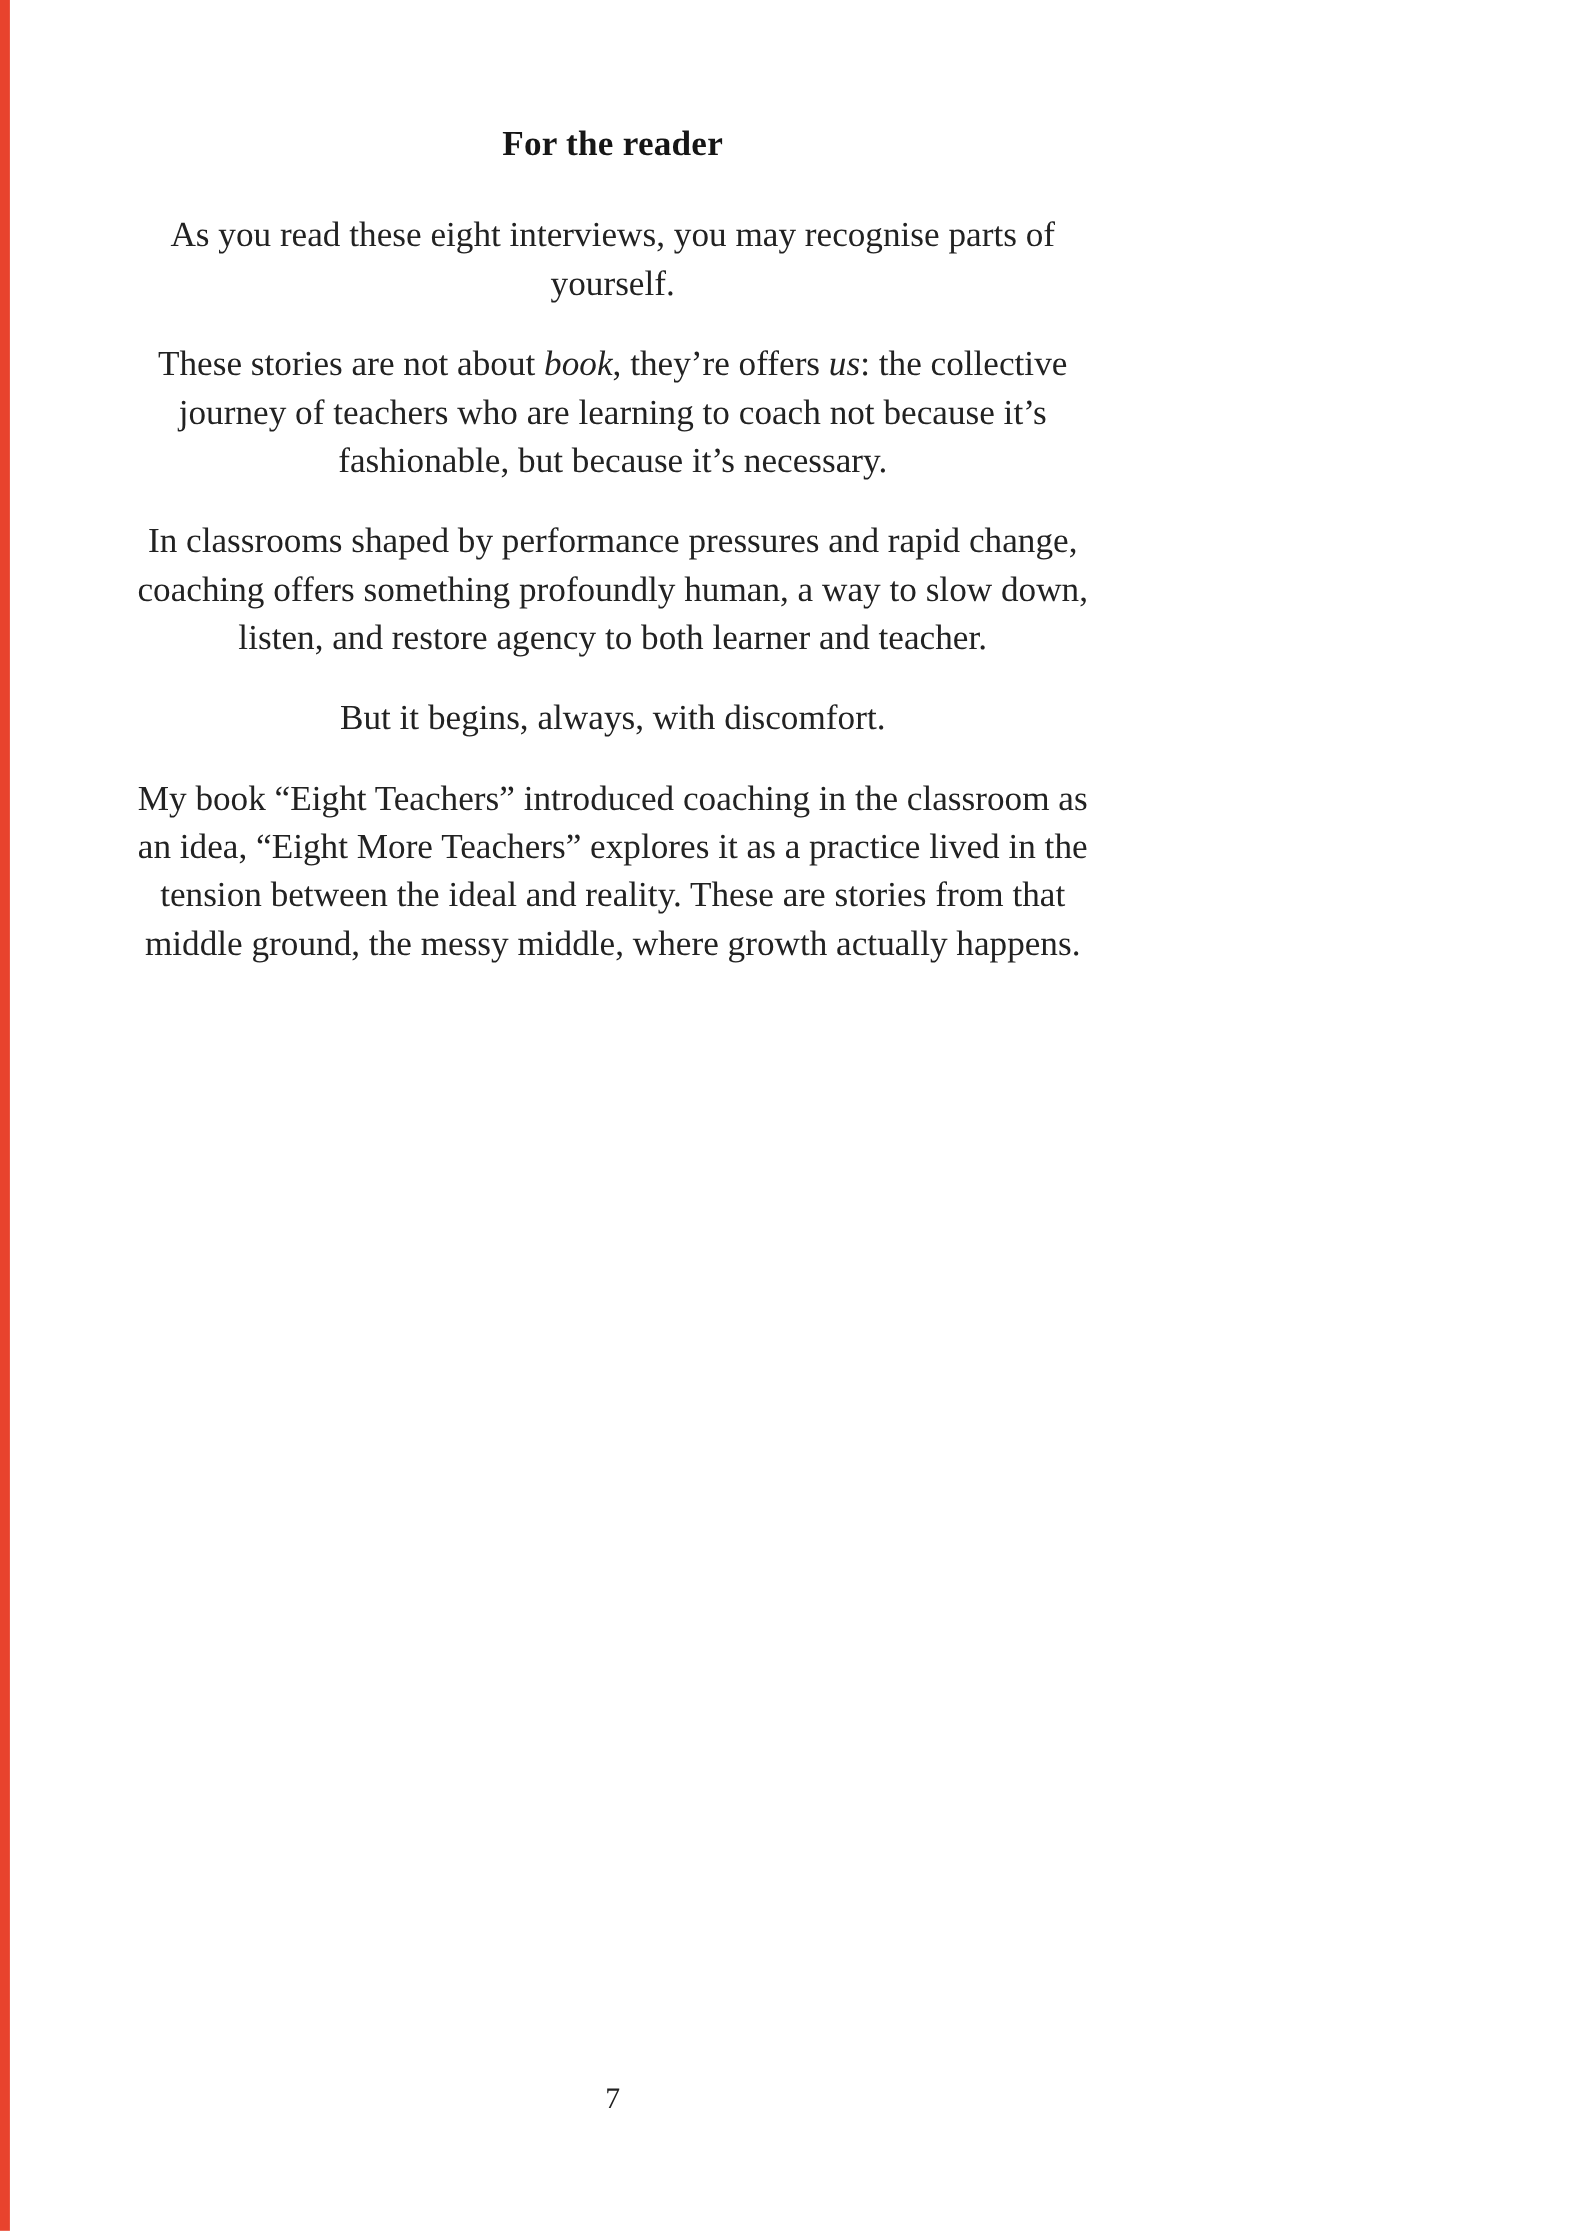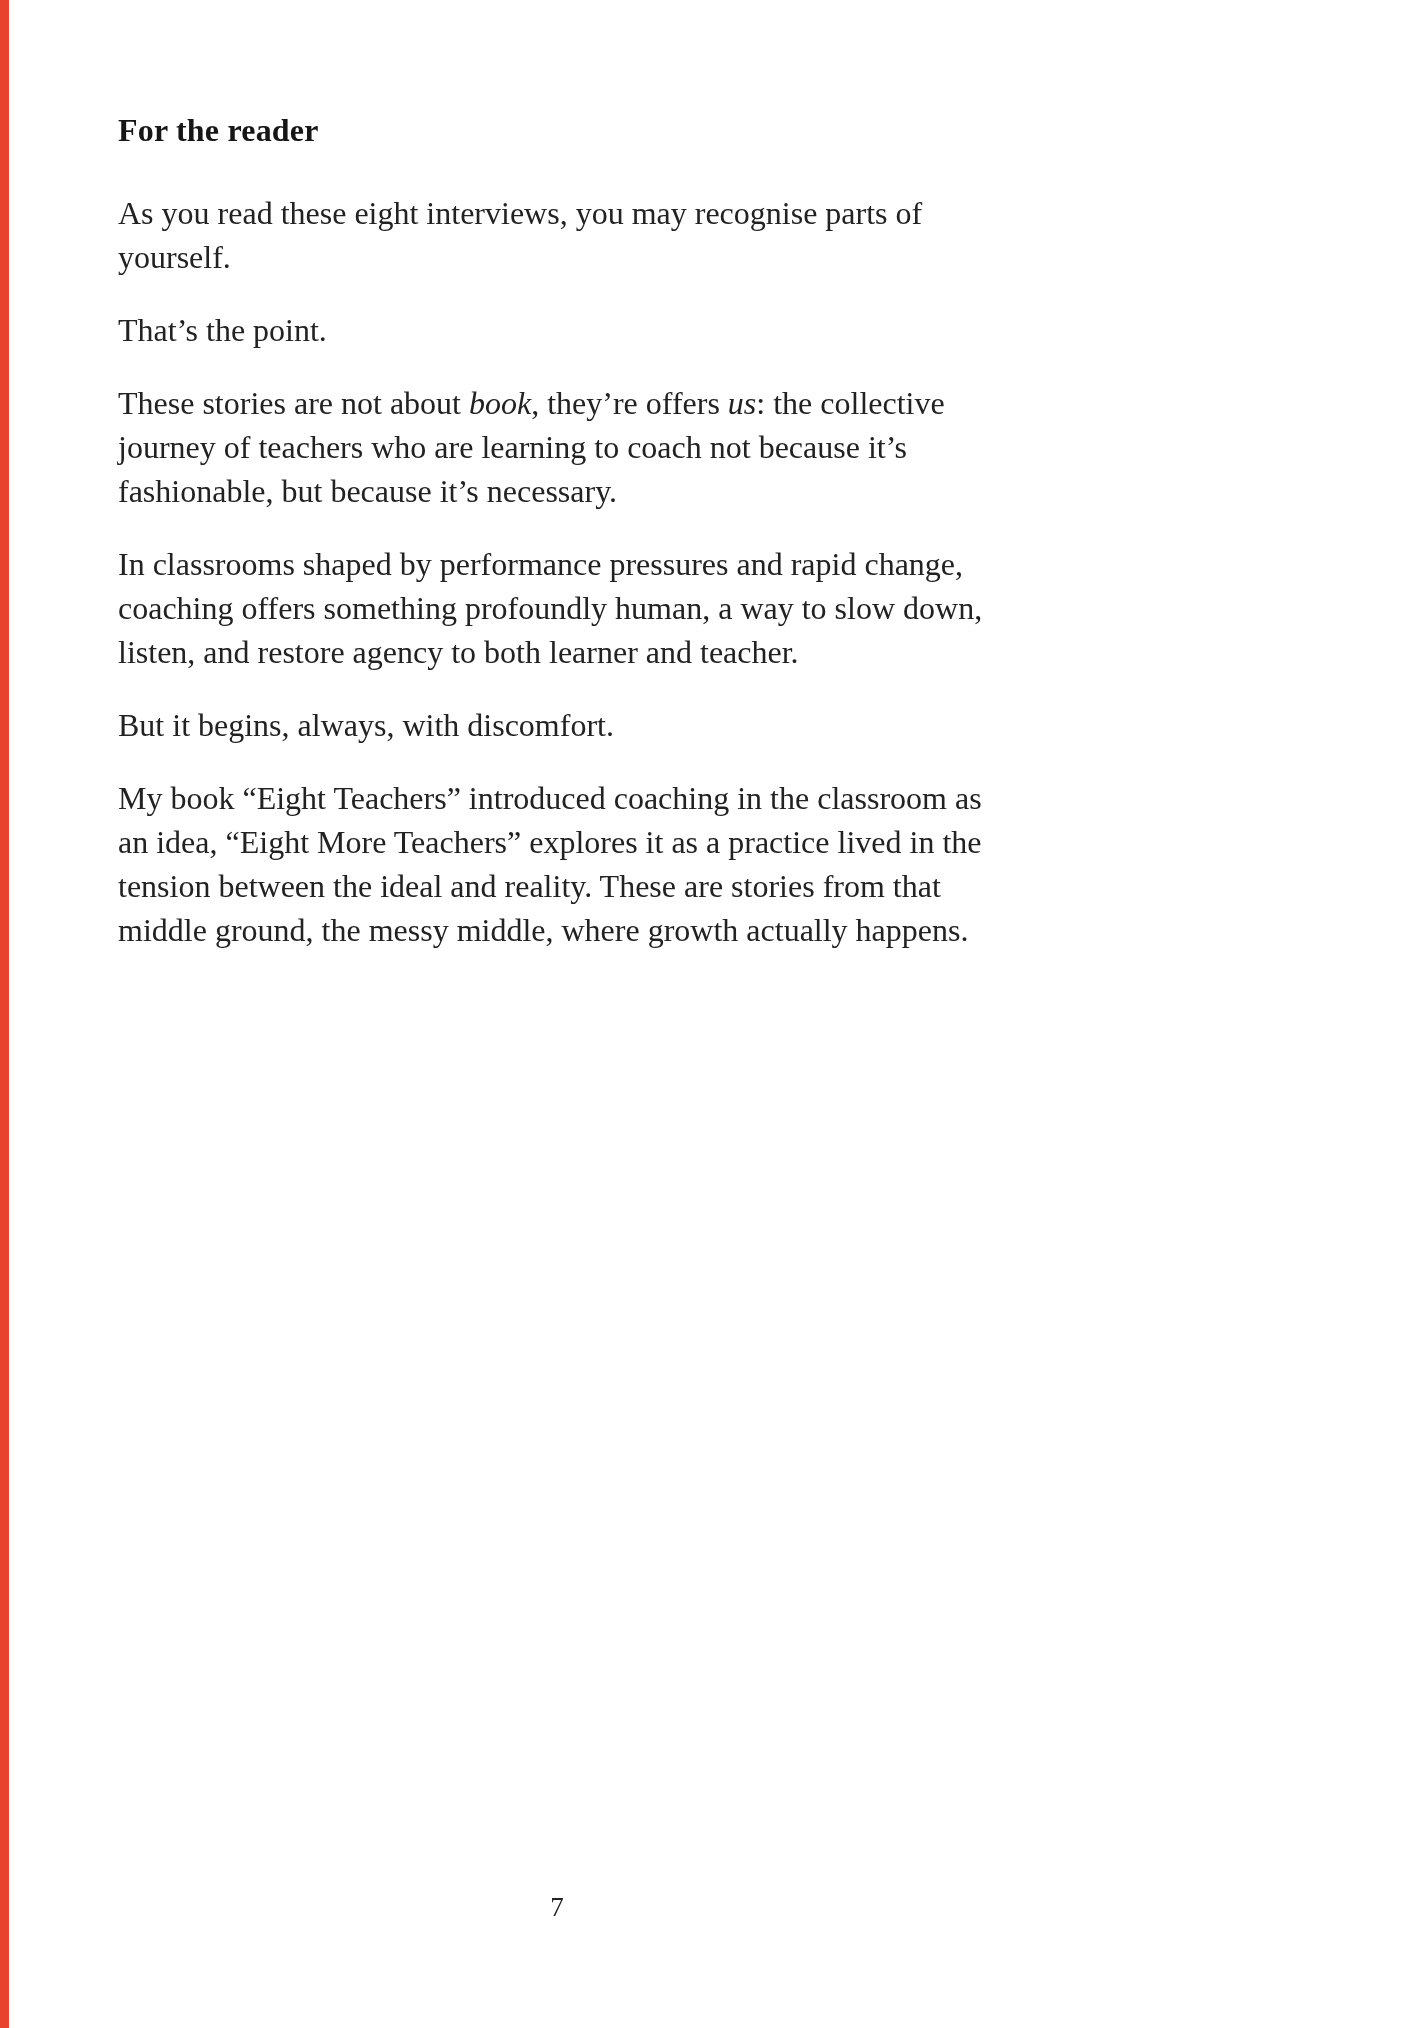--- a/index.html
+++ b/index.html
@@ -21,20 +21,21 @@
     top: 0;
     width: 9px;
     height: 2028px;
   }
   .content {
     position: absolute;
     left: 118px;
     top: 0;
     width: 878px;
     padding-top: 112px;
+    text-align: center;
   }
   h1.section-heading {
     font-size: 32px;
     font-weight: 700;
     margin: 0 0 42px 0;
     color: #161616;
     letter-spacing: 0.2px;
   }
   #paragraphs p {
     font-size: 32px;
@@ -57,21 +58,20 @@
 </style>
 </head>
 <body>
 
 <div class="page">
   <div class="accent-bar" style="background: rgb(232, 67, 45);"></div>
   <main class="content">
     <h1 class="section-heading">For the reader</h1>
     <div id="paragraphs">
         <p><span>As you read these eight interviews, you may recognise parts of yourself.</span></p>
-        <p><span>That’s the point.</span></p>
         <p><span>These stories are not about </span><em>book</em><span>, they’re offers </span><em>us</em><span>: the collective journey of teachers who are learning to coach not because it’s fashionable, but because it’s necessary.</span></p>
         <p><span>In classrooms shaped by performance pressures and rapid change, coaching offers something profoundly human, a way to slow down, listen, and restore agency to both learner and teacher.</span></p>
         <p><span>But it begins, always, with discomfort.</span></p>
         <p><span>My book “Eight Teachers” introduced coaching in the classroom as an idea, “Eight More Teachers” explores it as a practice lived in the tension between the ideal and reality. These are stories from that middle ground, the messy middle, where growth actually happens.</span></p>
       </div>
   </main>
   <div class="page-number">7</div>
 </div>
 
 </body></html>

